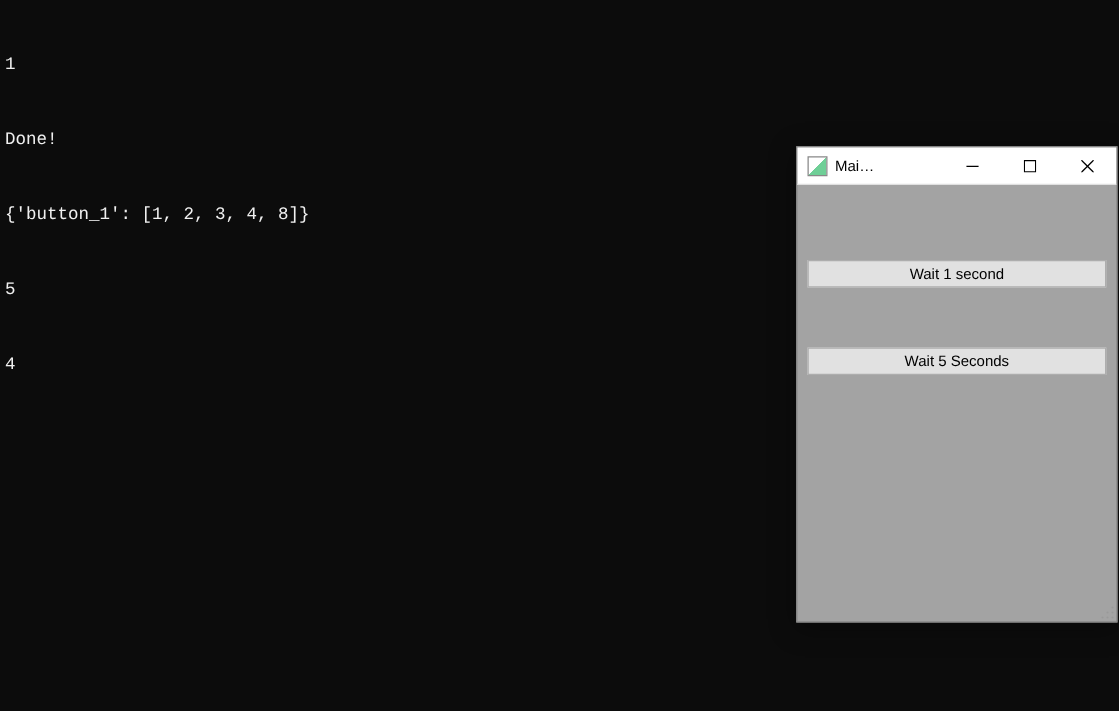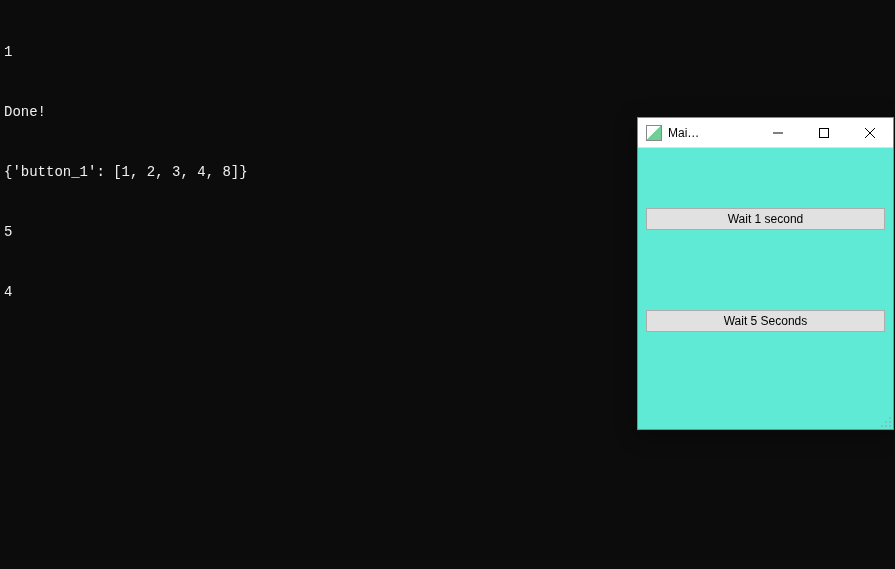--- a/index.html
+++ b/index.html
@@ -20,22 +20,22 @@
     }
     .terminal-line {
       display: block;
       min-height: 20px;
     }
     .app-window {
       position: absolute;
       top: 117px;
       left: 637px;
       width: 257px;
-      height: 313px;
-      background: #5eead4;
+      height: 381px;
+      background: #a3a3a3;
       border: 1px solid #888;
       box-shadow: 0 4px 20px rgba(0,0,0,0.4);
       font-family: 'Segoe UI', Tahoma, sans-serif;
       color: #000;
     }
     .titlebar {
       height: 30px;
       background: #fff;
       display: flex;
       align-items: center;
@@ -66,21 +66,21 @@
       font-family: 'Segoe UI', sans-serif;
       color: #000;
       background: transparent;
     }
     .titlebar-btn svg { display: block; }
     .app-body {
       padding: 10px 8px;
       display: flex;
       flex-direction: column;
       justify-content: flex-start;
-      gap: 80px;
+      gap: 48px;
       padding-top: 60px;
     }
     .wait-btn {
       height: 22px;
       background: #e1e1e1;
       border: 1px solid #adadad;
       font-size: 12px;
       font-family: 'Segoe UI', Tahoma, sans-serif;
       color: #000;
       display: flex;

